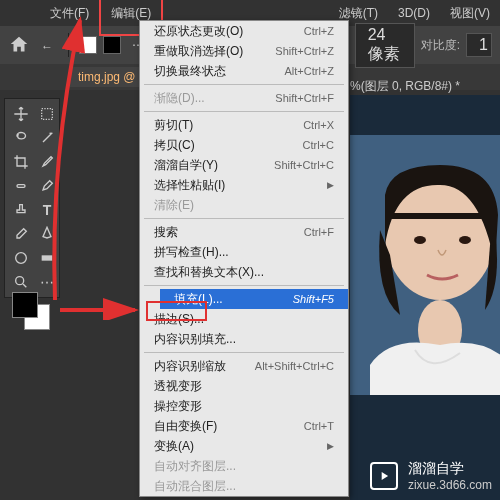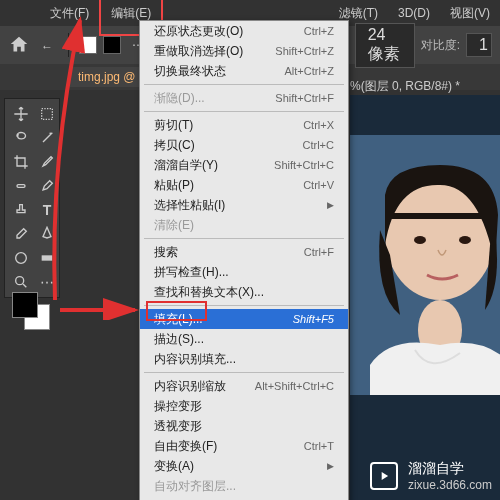--- a/index.html
+++ b/index.html
@@ -22,21 +22,21 @@
     .left-tools { position: absolute; left: 4px; top: 98px; width: 56px; background: #424242; display: grid; grid-template-columns: 1fr 1fr; gap: 2px; padding: 4px; border: 1px solid #222; }
     .tool { width: 24px; height: 22px; display: flex; align-items: center; justify-content: center; color: #ccc; font-size: 14px; }
     .tool svg { width: 16px; height: 16px; }
     
     .color-picker { position: absolute; left: 8px; top: 290px; width: 48px; height: 44px; }
     .color-picker .fg { position: absolute; left: 4px; top: 2px; width: 26px; height: 26px; background: #000; border: 1px solid #888; }
     .color-picker .bg { position: absolute; left: 16px; top: 14px; width: 26px; height: 26px; background: #fff; border: 1px solid #888; }
     
     .dropdown { position: absolute; left: 139px; top: 20px; width: 210px; background: #e8e8e8; border: 1px solid #888; box-shadow: 2px 2px 6px rgba(0,0,0,0.4); font-size: 12px; color: #222; }
     .dropdown .item { display: flex; justify-content: space-between; padding: 3px 14px; height: 20px; align-items: center; gap: 24px; }
-    .dropdown .item.highlighted { background: #2a6fd6; color: #fff; }
+    .dropdown .item.highlighted { background: #2a6fd6; color: #fff; margin-left: 20px; }
     .dropdown .item.disabled { color: #999; }
     .dropdown .sep { height: 1px; background: #bbb; margin: 3px 4px; }
     .dropdown .item .shortcut { color: #666; font-size: 11px; }
     .dropdown .item.highlighted .shortcut { color: #fff; font-style: italic; }
     .dropdown .item .arrow { font-size: 9px; color: #666; }
     
     .fill-box { position: absolute; border: 2px solid #e03030; pointer-events: none; }
     
     .canvas-area { position: absolute; left: 350px; top: 95px; right: 0; bottom: 0; background: #1a2a3a; overflow: hidden; }
     .photo { position: absolute; right: -20px; top: 40px; width: 200px; height: 260px; }
@@ -210,24 +210,20 @@
     </div>
   <div class="item">
       <span>拷贝(C)</span>
       <span class="shortcut">Ctrl+C</span>
     </div>
   <div class="item">
       <span>溜溜自学(Y)</span>
       <span class="shortcut">Shift+Ctrl+C</span>
     </div>
   <div class="item">
-      <span>粘贴(P)</span>
-      <span class="shortcut">Ctrl+V</span>
-    </div>
-  <div class="item">
       <span>选择性粘贴(I)</span>
       <span class="arrow">▶</span>
     </div>
   <div class="item disabled">
       <span>清除(E)</span>
     </div>
   <div class="sep"></div>
   <div class="item">
       <span>搜索</span>
       <span class="shortcut">Ctrl+F</span>
@@ -248,24 +244,24 @@
     </div>
   <div class="item">
       <span>内容识别填充...</span>
     </div>
   <div class="sep"></div>
   <div class="item">
       <span>内容识别缩放</span>
       <span class="shortcut">Alt+Shift+Ctrl+C</span>
     </div>
   <div class="item">
+      <span>透视变形</span>
+    </div>
+  <div class="item">
       <span>操控变形</span>
-    </div>
-  <div class="item">
-      <span>透视变形</span>
     </div>
   <div class="item">
       <span>自由变换(F)</span>
       <span class="shortcut">Ctrl+T</span>
     </div>
   <div class="item">
       <span>变换(A)</span>
       <span class="arrow">▶</span>
     </div>
   <div class="item disabled">

